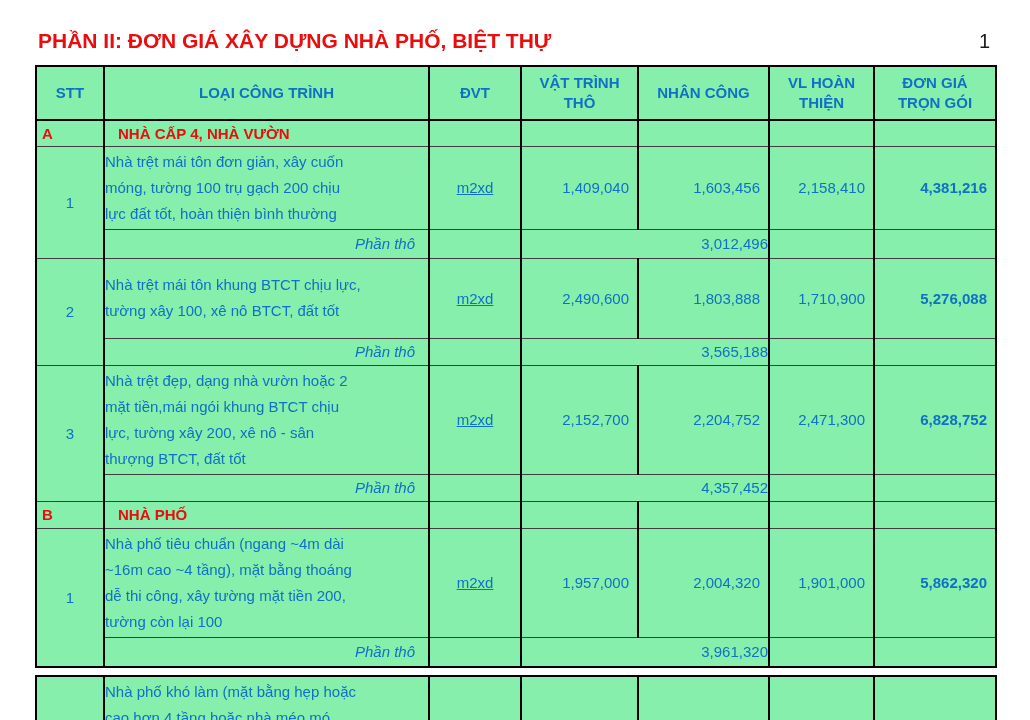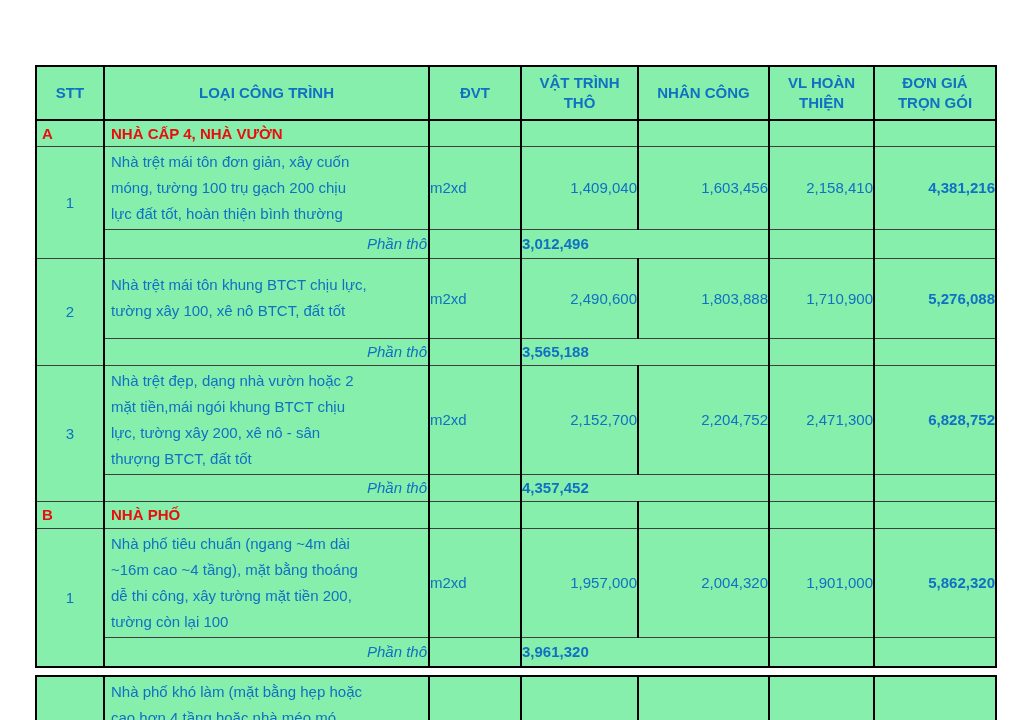--- a/index.html
+++ b/index.html
@@ -15,35 +15,39 @@
   table.t2{margin-top:7px;}
   td,th{border-left:2px solid var(--bk);border-right:2px solid var(--bk);
     border-top:1px solid #3f3f3f;border-bottom:1px solid #3f3f3f;
     padding:0;overflow:hidden;vertical-align:middle;}
   table{border:2px solid var(--bk);}
   tr.hdr th{border-top:2px solid var(--bk);border-bottom:2px solid var(--bk);
     color:var(--blue);font-weight:bold;font-size:15px;line-height:20px;text-align:center;
     white-space:pre-line;}
   td{color:var(--blue);font-size:15px;}
   .c-sec-id{color:var(--red);font-weight:bold;text-align:left;padding-left:5px;font-size:15px;}
-  .c-sec-title{color:var(--red);font-weight:bold;text-align:left;padding-left:6px;font-size:15px;}
+  .c-sec-title{color:var(--red);font-weight:bold;text-align:left;padding-left:13px;font-size:15px;}
   .c-stt{text-align:center;}
-  .c-desc{text-align:left;padding:2px 4px 2px 6px;line-height:26px;white-space:pre-line;}
+  .c-desc{text-align:left;padding:2px 4px 2px 0;line-height:26px;white-space:pre-line;}
   .c-desc-top{vertical-align:top;}
-  .c-unit{text-align:left;}
-  .c-num{text-align:right;padding-right:0;}
+  .c-unit{text-align:center;text-decoration:underline;}
+  .c-num{text-align:right;padding-right:8px;}
   .c-total{font-weight:bold;}
-  .c-rough-label{text-align:right;padding-right:1px;font-style:italic;}
-  .c-rough-value{text-align:left;font-weight:bold;}
+  .c-rough-label{text-align:right;padding-right:13px;font-style:italic;}
+  .c-rough-value{text-align:right;font-weight:normal;}
 </style>
 </head>
 <body>
 
 <div class="page">
 
+  <div class="page-header">
+    <div class="title">PHẦN II: ĐƠN GIÁ XÂY DỰNG NHÀ PHỐ, BIỆT THỰ</div>
+    <div class="pagenum">1</div>
+  </div>
 
   <div class="tblwrap">
 
     <table class="t1">
       <colgroup>
         <col style="width:68px">
           <col style="width:325px">
           <col style="width:92px">
         <col style="width:117px">
           <col style="width:131px">

